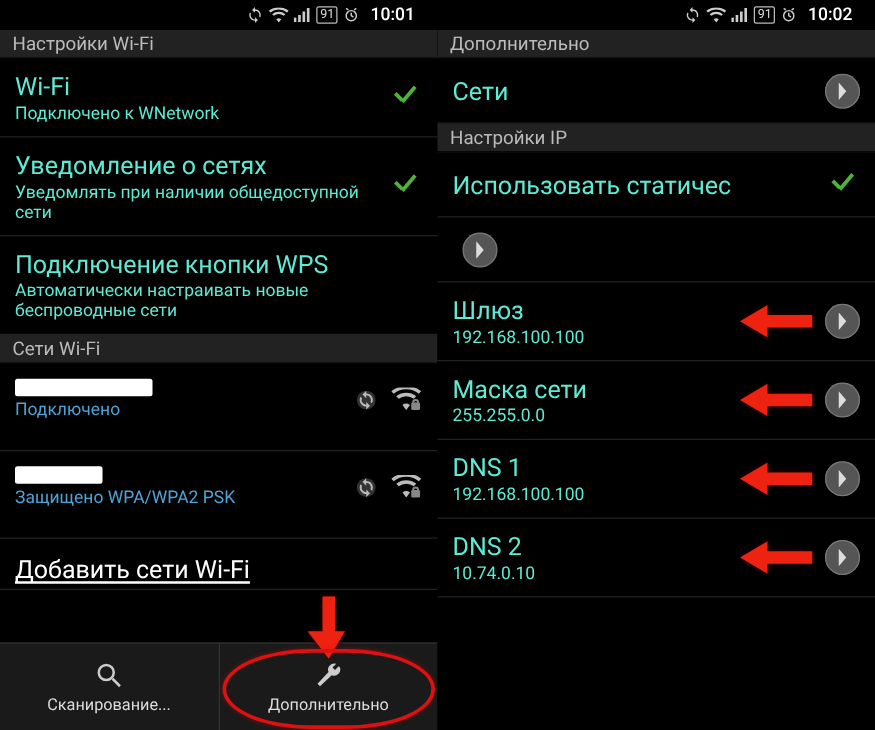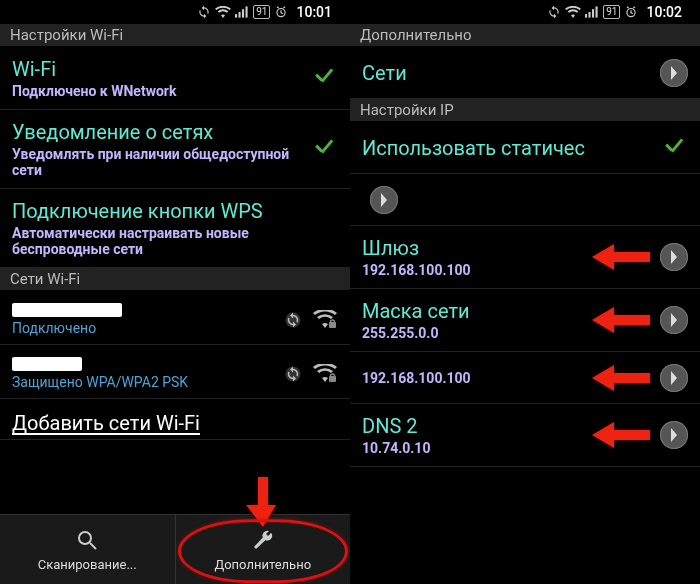--- a/index.html
+++ b/index.html
@@ -68,23 +68,22 @@
     overflow: hidden;
   }
   .row .title {
     color: #5eead4;
     font-size: 20px;
     white-space: nowrap;
     overflow: hidden;
     text-overflow: clip;
   }
   .row .sub {
-    color: #c4b5fd;
+    color: #5eead4;
     font-size: 14px;
-    font-weight: bold;
   }
   .row .right {
     display: flex;
     align-items: center;
     gap: 6px;
     margin-left: 8px;
   }
   
   .check {
     width: 28px;
@@ -130,21 +129,21 @@
   .redarrow svg { width:100%; height:100%; filter: drop-shadow(0 0 2px #400); }
   .redarrow.down {
     width: 34px; height: 50px;
     left: 50%; transform: translateX(-50%);
     top: -38px;
   }
   
   .net-row {
     display: flex;
     align-items: center;
-    padding: 12px 12px 8px;
+    padding: 12px 12px 24px;
     border-bottom: 1px solid #222;
   }
   .net-row .text { flex: 1; display:flex; flex-direction:column; gap:3px;}
   .ssid-blur {
     width: 110px; height: 14px;
     background: #fff;
     border-radius: 2px;
   }
   .net-sub { color: #4ea3d6; font-size: 14px;}
   .net-icons { display:flex; gap:6px; align-items:center;}
@@ -427,20 +426,21 @@
         <span class="chev">
           <svg viewBox="0 0 10 14" fill="#ddd">
             <path d="M2 0l6 7-6 7V0z"></path>
           </svg>
         </span>
       </div>
   </div>
 
   <div class="row">
     <div class="text">
+      <div class="title">DNS 1</div>
       <div class="sub">192.168.100.100</div>
     </div>
     <span class="redarrow left"><svg viewBox="0 0 58 26">
           <path fill="#e21" d="M58 8v10H22v8L0 13 22 0v8z"></path>
         </svg></span>
     <div class="right">
         <span class="chev">
           <svg viewBox="0 0 10 14" fill="#ddd">
             <path d="M2 0l6 7-6 7V0z"></path>
           </svg>

